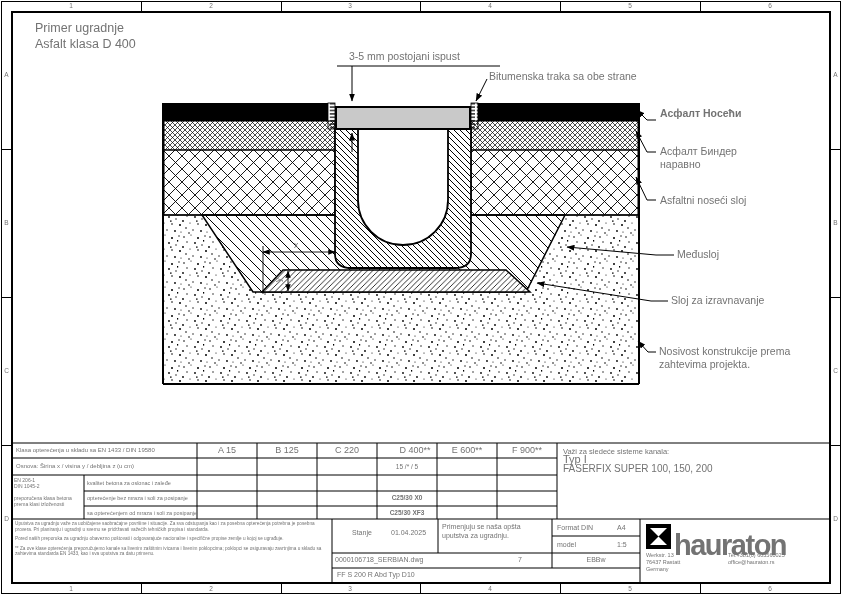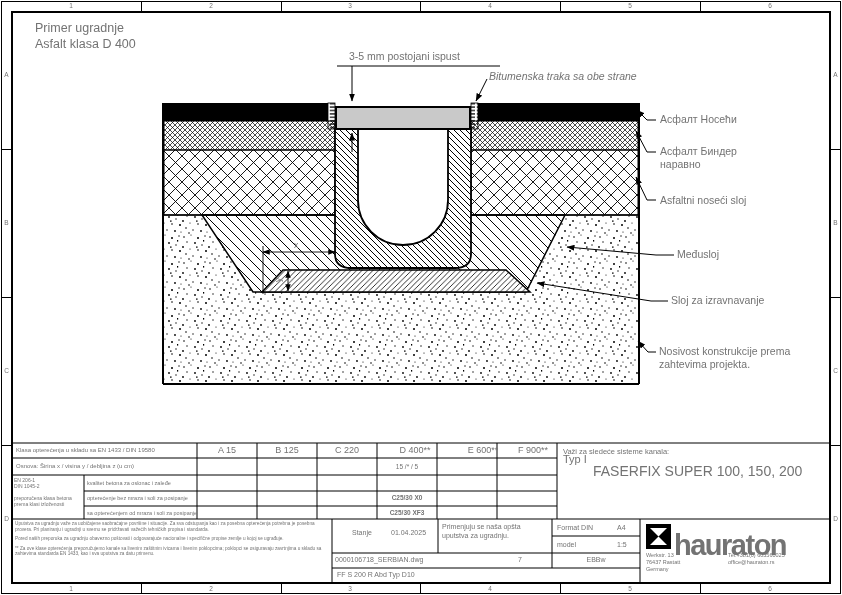--- a/index.html
+++ b/index.html
@@ -199,55 +199,55 @@
       <line x1="557" y1="443" x2="557" y2="519"></line>
       <line x1="84" y1="475" x2="84" y2="519"></line>
       <line x1="332" y1="519" x2="332" y2="583"></line>
       <line x1="438" y1="519" x2="438" y2="553"></line>
       <line x1="552" y1="519" x2="552" y2="568"></line>
       <line x1="640" y1="519" x2="640" y2="583"></line>
     </g>
   </svg>
 
   <div class="t lbl" style="left:349px;top:50px;">3-5 mm postojani ispust</div>
-  <div class="t lbl" style="left:489px;top:70px;font-style:italic;">Bitumenska traka sa obe strane</div>
-  <div class="t lbl" style="left:660px;top:113px;">Асфалт Носећи</div>
+  <div class="t lbl" style="left:489px;top:70px;">Bitumenska traka sa obe strane</div>
+  <div class="t lbl" style="left:660px;top:107px;font-weight:bold;">Асфалт Носећи</div>
   <div class="t lbl" style="left:660px;top:145px;">Асфалт Биндер</div>
   <div class="t lbl" style="left:660px;top:158px;">наравно</div>
   <div class="t lbl" style="left:660px;top:194px;">Asfaltni noseći sloj</div>
   <div class="t lbl" style="left:677px;top:248px;">Međusloj</div>
   <div class="t lbl" style="left:671px;top:294px;">Sloj za izravnavanje</div>
   <div class="t lbl" style="left:659px;top:345px;">Nosivost konstrukcije prema</div>
   <div class="t lbl" style="left:659px;top:358px;">zahtevima projekta.</div>
   <div class="t" style="left:294px;top:241px;font-size:8.5px;">x</div>
   <div class="t" style="left:277px;top:275px;font-size:8.5px;transform:rotate(-90deg);">y</div>
 
   <div class="t tbl-s" style="left:16px;top:447px;">Klasa opterećenja u skladu sa EN 1433 / DIN 19580</div>
   <div class="t cell-c" style="left:197px;top:445px;width:60px;font-size:9px;text-align:center;">A 15</div>
   <div class="t cell-c" style="left:257px;top:445px;width:60px;font-size:9px;">B 125</div>
   <div class="t cell-c" style="left:317px;top:445px;width:60px;font-size:9px;">C 220</div>
   <div class="t cell-c" style="left:377px;top:445px;width:76px;font-size:9px;">D 400**</div>
-  <div class="t cell-c" style="left:437px;top:445px;width:60px;font-size:9px;margin-left:16px;">E 600**</div>
-  <div class="t cell-c" style="left:497px;top:445px;width:60px;font-size:9px;padding-left:6px;">F 900**</div>
+  <div class="t cell-c" style="left:437px;top:445px;width:60px;font-size:9px;">E 600**</div>
+  <div class="t cell-c" style="left:497px;top:445px;width:60px;font-size:9px;">F 900**</div>
 
   <div class="t tbl-s" style="left:16px;top:463px;">Osnova: Širina x / visina y / debljina z (u cm)</div>
   <div class="t cell-c" style="left:377px;top:463px;width:60px;font-size:6.5px;">15 /* / 5</div>
 
   <div class="t tiny" style="left:14px;top:477px;">EN 206-1</div>
   <div class="t tiny" style="left:14px;top:483px;">DIN 1045-2</div>
   <div class="notes" style="left:14px;top:496px;width:66px;font-size:5px;">preporučena klasa betona prema klasi izloženosti</div>
 
   <div class="t" style="left:87px;top:480px;font-size:5.5px;">kvalitet betona za oslonac i zaleđe</div>
   <div class="t" style="left:87px;top:495px;font-size:5.5px;">opterećenje bez mraza i soli za posipanje</div>
   <div class="t" style="left:87px;top:510px;font-size:5.5px;">sa opterećenjem od mraza i soli za posipanje</div>
   <div class="t cell-c" style="left:377px;top:494px;width:60px;font-size:6.5px;font-weight:bold;">C25/30 X0</div>
   <div class="t cell-c" style="left:377px;top:509px;width:60px;font-size:6.5px;font-weight:bold;">C25/30 XF3</div>
 
   <div class="t" style="left:563px;top:448px;font-size:7.5px;">Važi za sledeće sisteme kanala:</div>
-  <div class="t" style="left:593px;top:463px;font-size:14px;">FASERFIX SUPER 100, 150, 200</div>
+  <div class="t" style="left:563px;top:463px;font-size:10px;">FASERFIX SUPER 100, 150, 200</div>
   <div class="t" style="left:563px;top:453px;font-size:11px;">Typ I</div>
 
   <div class="notes" style="left:15px;top:521px;width:312px;">
     <div>Uputstva za ugradnju važe za uobičajene saobraćajne površine i situacije. Za sva odstupanja kao i za posebna opterećenja potrebna je posebna provera. Pri planiranju i ugradnji u svemu se pridržavati važećih tehničkih propisa i standarda.</div>
     <div>Pored naših preporuka za ugradnju obavezno poštovati i odgovarajuće nacionalne i specifične propise zemlje u kojoj se ugrađuje.</div>
     <div>** Za ove klase opterećenja preporučujemo kanale sa livenim zaštitnim ivicama i livenim poklopcima; poklopci se osiguravaju zavrtnjima u skladu sa zahtevima standarda EN 1433, kao i sva uputstva za datu primenu.</div>
   </div>
 
   <div class="t" style="left:352px;top:529px;font-size:7px;">Stanje</div>
   <div class="t" style="left:391px;top:529px;font-size:7px;">01.04.2025</div>

